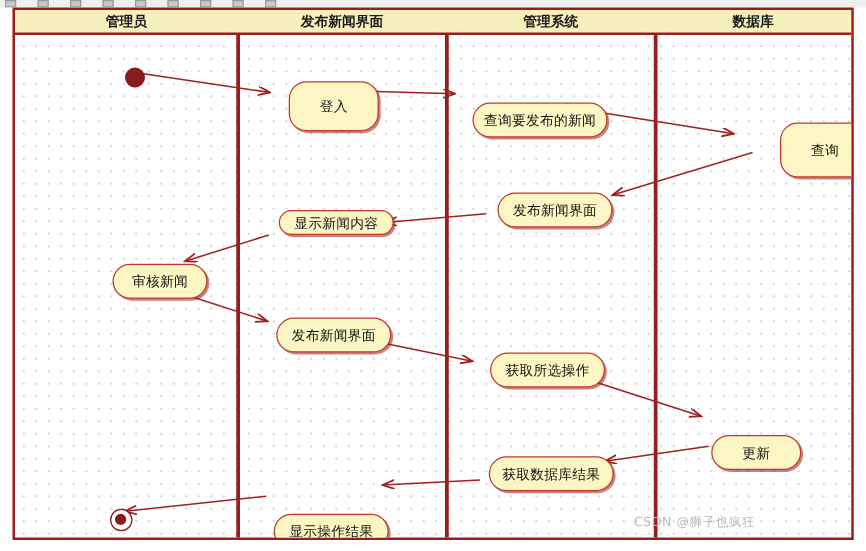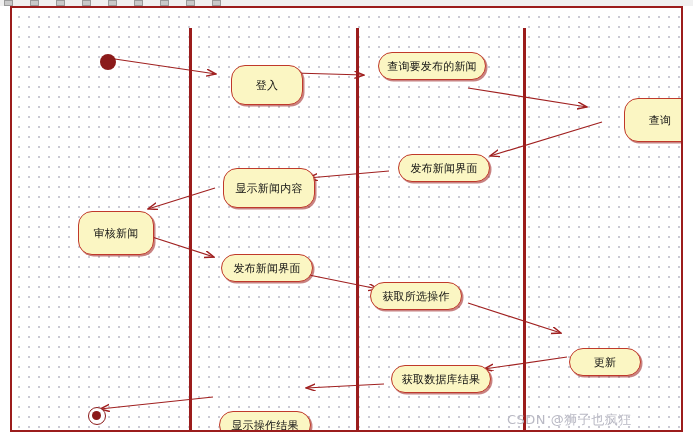--- a/index.html
+++ b/index.html
@@ -126,21 +126,21 @@
 
   .edges {
     position: absolute;
     left: 0; top: 0;
     width: 100%; height: 100%;
     pointer-events: none;
   }
 
   .watermark {
     position: absolute;
-    font-size: 13px;
+    font-size: 10px;
     color: #b9b9c4;
     white-space: nowrap;
     letter-spacing: 0.5px;
   }
 </style>
 </head>
 <body>
 
 <div id="app">
 
@@ -151,20 +151,26 @@
       <div class="tb-ico" style="left: 82px;"></div>
       <div class="tb-ico" style="left: 108px;"></div>
       <div class="tb-ico" style="left: 134px;"></div>
       <div class="tb-ico" style="left: 160px;"></div>
       <div class="tb-ico" style="left: 186px;"></div>
       <div class="tb-ico" style="left: 212px;"></div>
     </div>
 
   <div class="canvas">
 
+    <div class="lane-header-band" id="lane-headers">
+        <div class="lane-header" style="left: 0px; width: 178px;">管理员</div>
+        <div class="lane-header" style="left: 178px; width: 167px;">发布新闻界面</div>
+        <div class="lane-header" style="left: 345px; width: 167px;">管理系统</div>
+        <div class="lane-header" style="left: 512px; width: 157px;">数据库</div>
+      </div>
 
     <div id="lane-dividers">
         <div class="lane-divider" style="left: 177px;"></div>
         <div class="lane-divider" style="left: 344px;"></div>
         <div class="lane-divider" style="left: 511px;"></div>
       </div>
 
     <svg class="edges" viewBox="0 0 669 422" preserveAspectRatio="none">
       <defs>
         <marker id="arrowhead" markerWidth="9" markerHeight="9" refX="8" refY="3" orient="auto">
@@ -194,27 +200,27 @@
         <line x1="555" y1="349" x2="472" y2="361"></line>
 
         <line x1="372" y1="376" x2="294" y2="380"></line>
 
         <line x1="201" y1="389" x2="88" y2="401"></line>
       </g>
     </svg>
 
     <div id="nodes-layer">
         <div class="node" style="left: 219px; top: 57px; width: 72px; height: 40px;">登入</div>
-        <div class="node" style="left: 366px; top: 44px; width: 108px; height: 28px;">查询要发布的新闻</div>
+        <div class="node" style="left: 366px; top: 74px; width: 108px; height: 28px;">查询要发布的新闻</div>
         <div class="node" style="left: 588px; top: 90px; width: 72px; height: 44px; margin-left: 24px;">查询</div>
         <div class="node" style="left: 386px; top: 146px; width: 92px; height: 28px;">发布新闻界面</div>
-        <div class="node" style="left: 211px; top: 160px; width: 92px; height: 40px;">显示新闻内容</div>
-        <div class="node" style="left: 66px; top: 203px; width: 76px; height: 44px;">审核新闻</div>
+        <div class="node" style="left: 211px; top: 160px; width: 92px; height: 20px;">显示新闻内容</div>
+        <div class="node" style="left: 78px; top: 203px; width: 76px; height: 28px;">审核新闻</div>
         <div class="node" style="left: 209px; top: 246px; width: 92px; height: 28px;">发布新闻界面</div>
-        <div class="node" style="left: 358px; top: 274px; width: 92px; height: 28px; text-align: right;">获取所选操作</div>
+        <div class="node" style="left: 380px; top: 274px; width: 92px; height: 28px; text-align: right;">获取所选操作</div>
         <div class="node" style="left: 557px; top: 324px; width: 72px; height: 28px; margin-top: 16px;">更新</div>
         <div class="node" style="left: 379px; top: 357px; width: 100px; height: 28px; text-align: right;">获取数据库结果</div>
         <div class="node" style="left: 207px; top: 375px; width: 92px; height: 28px; margin-top: 28px;">显示操作结果</div>
       </div>
 
     <div class="start-node" id="start-node" style="left: 88px; top: 46px;"></div>
     <div class="end-node" id="end-node" style="left: 76px; top: 399px;"></div>
 
     <div class="watermark" id="watermark" style="left: 495px; top: 403px;">CSDN @狮子也疯狂</div>
 

